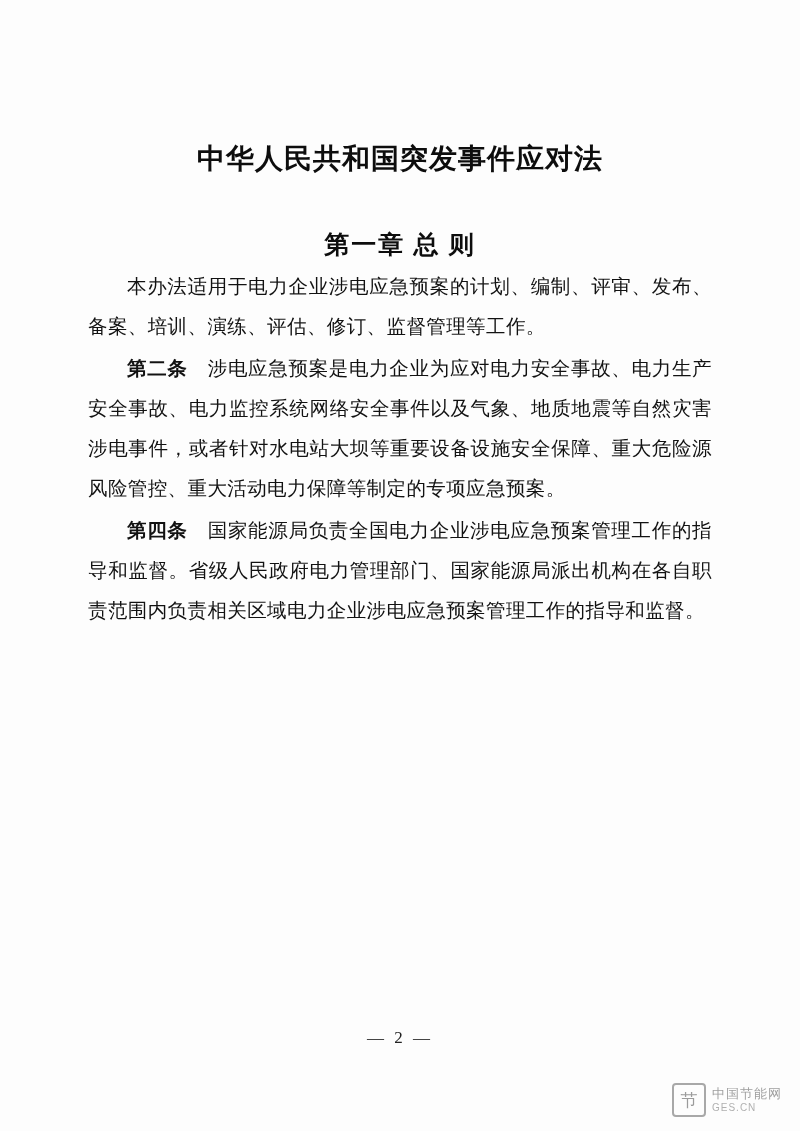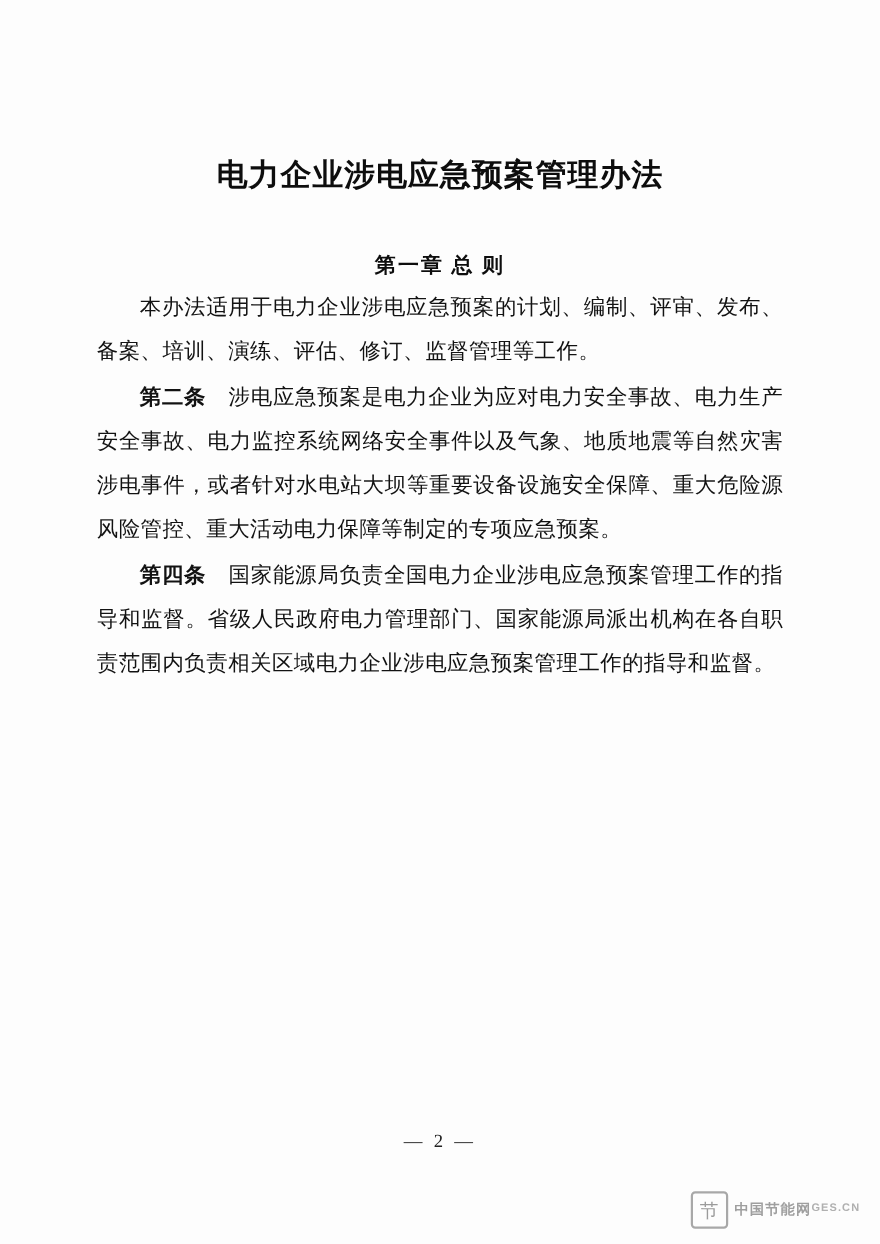--- a/index.html
+++ b/index.html
@@ -29,21 +29,21 @@
     font-weight: bold;
     letter-spacing: 1px;
     margin: 0;
     padding: 140px 60px 0 60px;
     color: #0d0d0d;
     font-family: "Liberation Serif", "DejaVu Serif", serif;
   }
 
   .chapter-heading {
     text-align: center;
-    font-size: 19px;
+    font-size: 25px;
     font-weight: bold;
     margin: 0;
     padding: 50px 0 6px 0;
     letter-spacing: 2px;
     color: #0d0d0d;
   }
 
   .body-block {
     padding: 0 88px;
   }
@@ -95,43 +95,42 @@
     display: flex;
     align-items: center;
     justify-content: center;
     font-family: "Liberation Serif", "DejaVu Serif", serif;
     font-size: 17px;
     color: #8a8a8a;
     line-height: 1;
   }
   .watermark .wm-text {
     display: flex;
-    flex-direction: row;
+    flex-direction: column;
     line-height: 1.12;
-    font-weight: bold;
   }
   .watermark .wm-cn {
     font-size: 13px;
     color: #8f8f8f;
     font-family: "Liberation Sans", sans-serif;
     letter-spacing: 1px;
   }
   .watermark .wm-en {
     font-size: 10px;
     color: #a3a3a3;
     font-family: "Liberation Sans", sans-serif;
     letter-spacing: 1px;
   }
 </style>
 </head>
 <body>
 
 <div class="page">
 
-  <h1 class="doc-title">电力企业涉电应急预案管理办法</h1>
+  <h1 class="doc-title">中华人民共和国突发事件应对法</h1>
 
   <h2 class="chapter-heading">第一章 总 则</h2>
 
   <div class="body-block">
     <p class="para">
       <span class="lead"></span><span>本办法适用于电力企业涉电应急预案的计划、编制、评审、发布、备案、培训、演练、评估、修订、监督管理等工作。</span>
     </p>
     <p class="para">
       <span class="lead">第二条</span><span>　涉电应急预案是电力企业为应对电力安全事故、电力生产安全事故、电力监控系统网络安全事件以及气象、地质地震等自然灾害涉电事件，或者针对水电站大坝等重要设备设施安全保障、重大危险源风险管控、重大活动电力保障等制定的专项应急预案。</span>
     </p>

